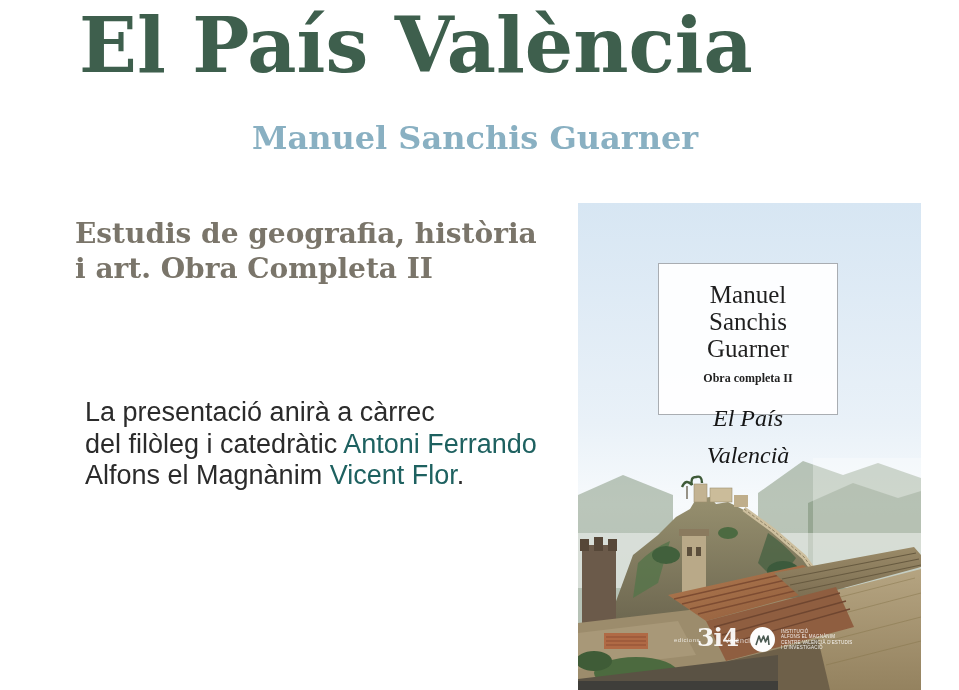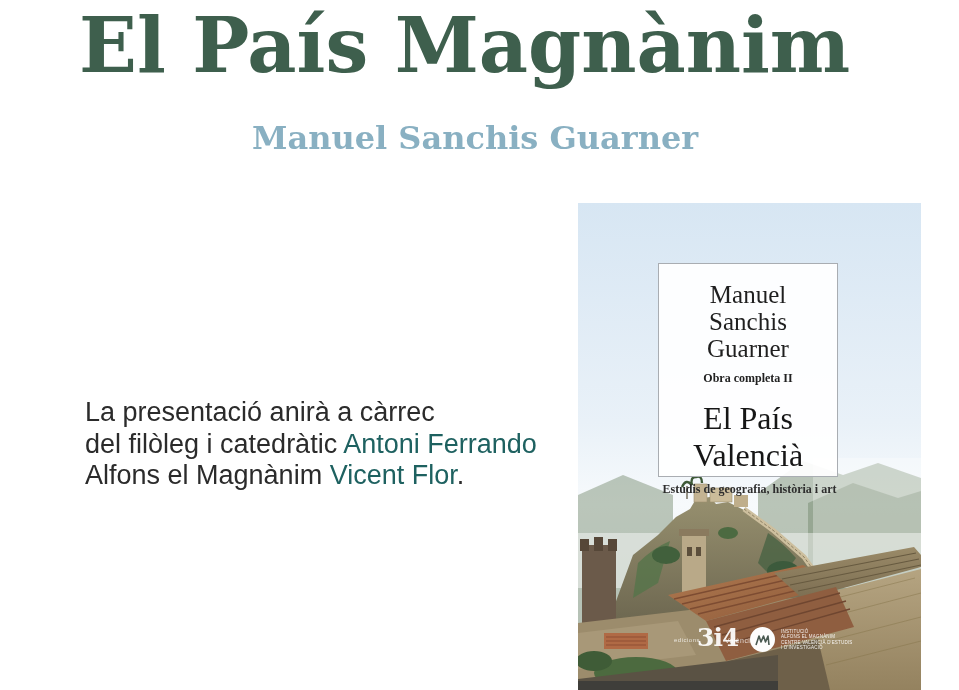--- a/index.html
+++ b/index.html
@@ -65,21 +65,21 @@
     overflow: hidden;
     background: #e3edf7;
   }
   .cover-photo {
     position: absolute;
     left: 0; top: 0; width: 343px; height: 487px;
   }
   .cover-box {
     position: absolute;
     left: 80px; top: 60px;
-    width: 180px; height: 214px;
+    width: 180px; height: 152px;
     background: rgba(255,255,255,0.93);
     border: 1px solid #a9adb2;
     text-align: center;
   }
   .cover-author {
     margin-top: 17px;
     font-family: "Liberation Serif", serif;
     font-size: 25px;
     line-height: 27px;
     color: #1f1f1f;
@@ -87,23 +87,24 @@
   .cover-series {
     margin-top: 9px;
     font-family: "Liberation Serif", serif;
     font-weight: bold;
     font-size: 12px;
     color: #222222;
   }
   .cover-title {
     margin-top: 14px;
     font-family: "Liberation Serif", serif;
-    font-size: 32px;
+    font-size: 24px;
     line-height: 37px;
     color: #161616;
+    font-style: italic;
   }
   .cover-subtitle {
     position: absolute;
     left: 0; top: 279px;
     width: 343px;
     text-align: center;
     font-family: "Liberation Serif", serif;
     font-weight: bold;
     font-size: 12px;
     color: #2e2e2e;
@@ -140,24 +141,28 @@
     font-size: 4.5px; line-height: 5.4px;
     color: rgba(255,255,255,0.9);
     letter-spacing: .2px;
   }
 </style>
 </head>
 <body>
 
 <div class="page">
 
-  <h1 class="main-title">El País Magnànim</h1>
+  <h1 class="main-title">El País València</h1>
 
   <h2 class="author-title">Manuel Sanchis Guarner</h2>
 
+  <div class="edition-subtitle">
+    <div>Estudis de geografia, història</div>
+    <div>i art. Obra Completa II</div>
+  </div>
 
   <div class="body-paragraph">
     <div>La presentació anirà a càrrec</div>
     <div><span>del filòleg i catedràtic </span><span class="name-highlight">Antoni Ferrando</span></div>
     <div><span>Alfons el Magnànim </span><span class="name-highlight">Vicent Flor</span><span>.</span></div>
   </div>
 
   <div class="book-cover">
 
     <svg class="cover-photo" viewBox="0 0 343 487" xmlns="http://www.w3.org/2000/svg" aria-hidden="true">
@@ -247,21 +252,20 @@
         <div>Sanchis</div>
         <div>Guarner</div>
       </div>
       <div class="cover-series">Obra completa II</div>
       <div class="cover-title">
         <div>El País</div>
         <div>Valencià</div>
       </div>
     </div>
 
-    <div class="cover-subtitle">Estudis de geografia, història i art</div>
 
     <div class="publisher-band">
       <span class="pub-prefix">edicions</span>
       <span class="pub-logo">3i4</span>
       <span class="pub-city">València</span>
       <span class="institution-logo">
         <svg width="15" height="12" viewBox="0 0 15 12">
           <path d="M1 11 L4 2 L6 8 L8.5 2 L10.5 8 L13 2 L14 11" fill="none" stroke="#4a5a52" stroke-width="1.6" stroke-linejoin="round"></path>
         </svg>
       </span>

